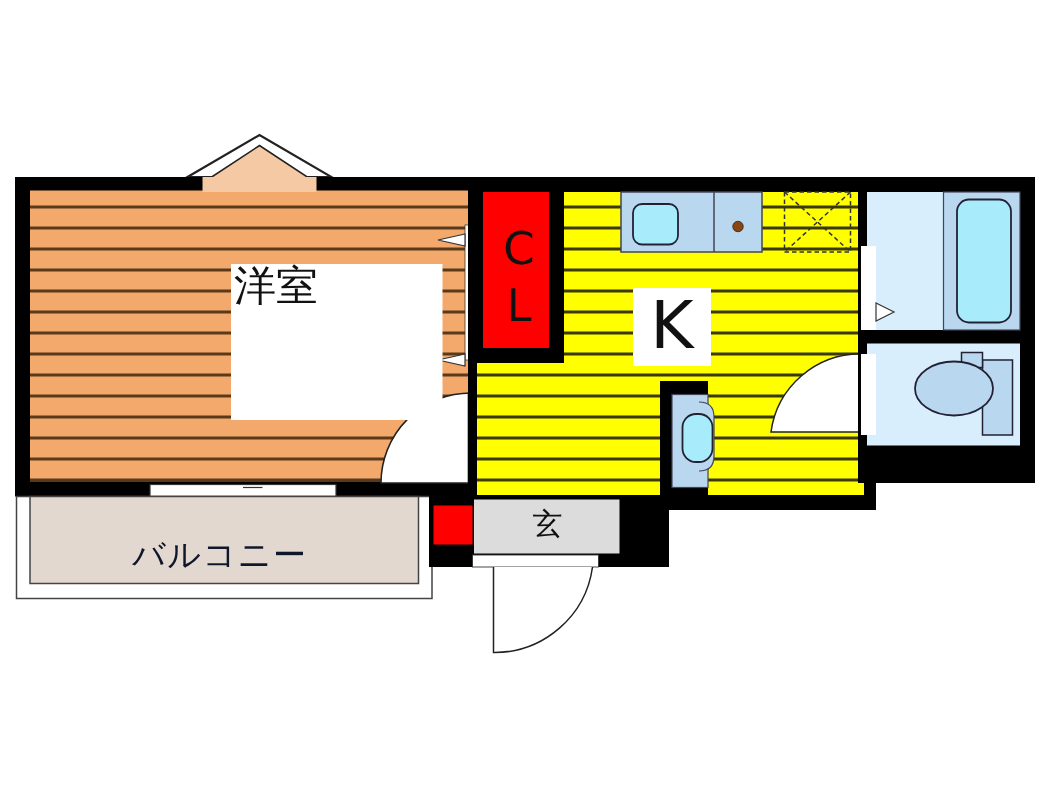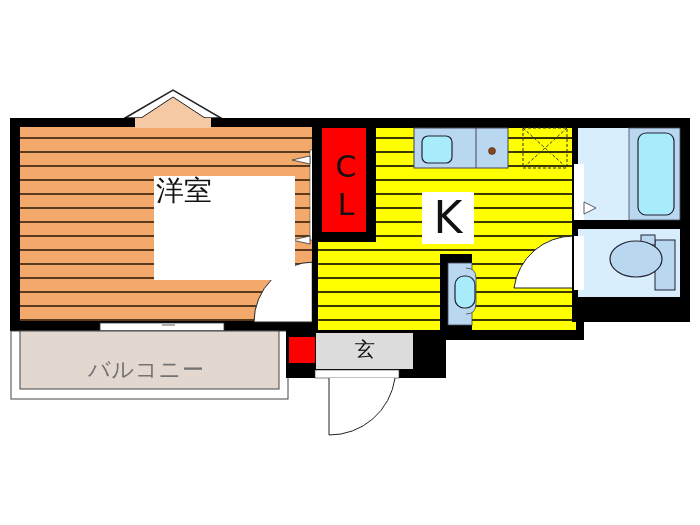--- a/index.html
+++ b/index.html
@@ -5,21 +5,21 @@
   html, body { margin: 0; padding: 0; background: #ffffff; }
   body { width: 700px; height: 525px; position: relative; overflow: hidden;
          font-family: "DejaVu Sans", "Liberation Sans", sans-serif; }
   svg { position: absolute; left: 0; top: 0; }
   .label { position: absolute; background: #ffffff; color: #111;
            font-family: "DejaVu Sans", sans-serif; text-align: left; line-height: 1.05; }
   .room-label { left: 110px; top: 176px; width: 141px; height: 104px; font-size: 28px; padding-left: 2px; box-sizing: border-box; margin-left: 44px; }
   .k-label { left: 422px; top: 192px; width: 52px; height: 52px; font-size: 44px; text-align: center; line-height: 52px; }
   .cl-label { position: absolute; left: 322px; top: 148px; width: 48px; color: #111; font-size: 30px; text-align: center; line-height: 38px; }
   .genkan-label { position: absolute; left: 350px; top: 336px; width: 30px; font-size: 20px; color: #111; text-align: center; }
-  .balcony-label { position: absolute; left: 88px; top: 355px; font-size: 22px; color: #737373; letter-spacing: 1px; }
+  .balcony-label { position: absolute; left: 88px; top: 355px; font-size: 22px; color: #0f172a; letter-spacing: 1px; }
 </style>
 </head>
 <body>
 
 <svg width="700" height="525" viewBox="0 0 700 525">
   <defs>
     <pattern id="orangeStripes" x="0" y="0" width="10" height="14" patternUnits="userSpaceOnUse">
       <rect width="10" height="14" fill="#f3a96b"></rect>
       <rect y="11" width="10" height="2" fill="#5a3a1a"></rect>
     </pattern>

